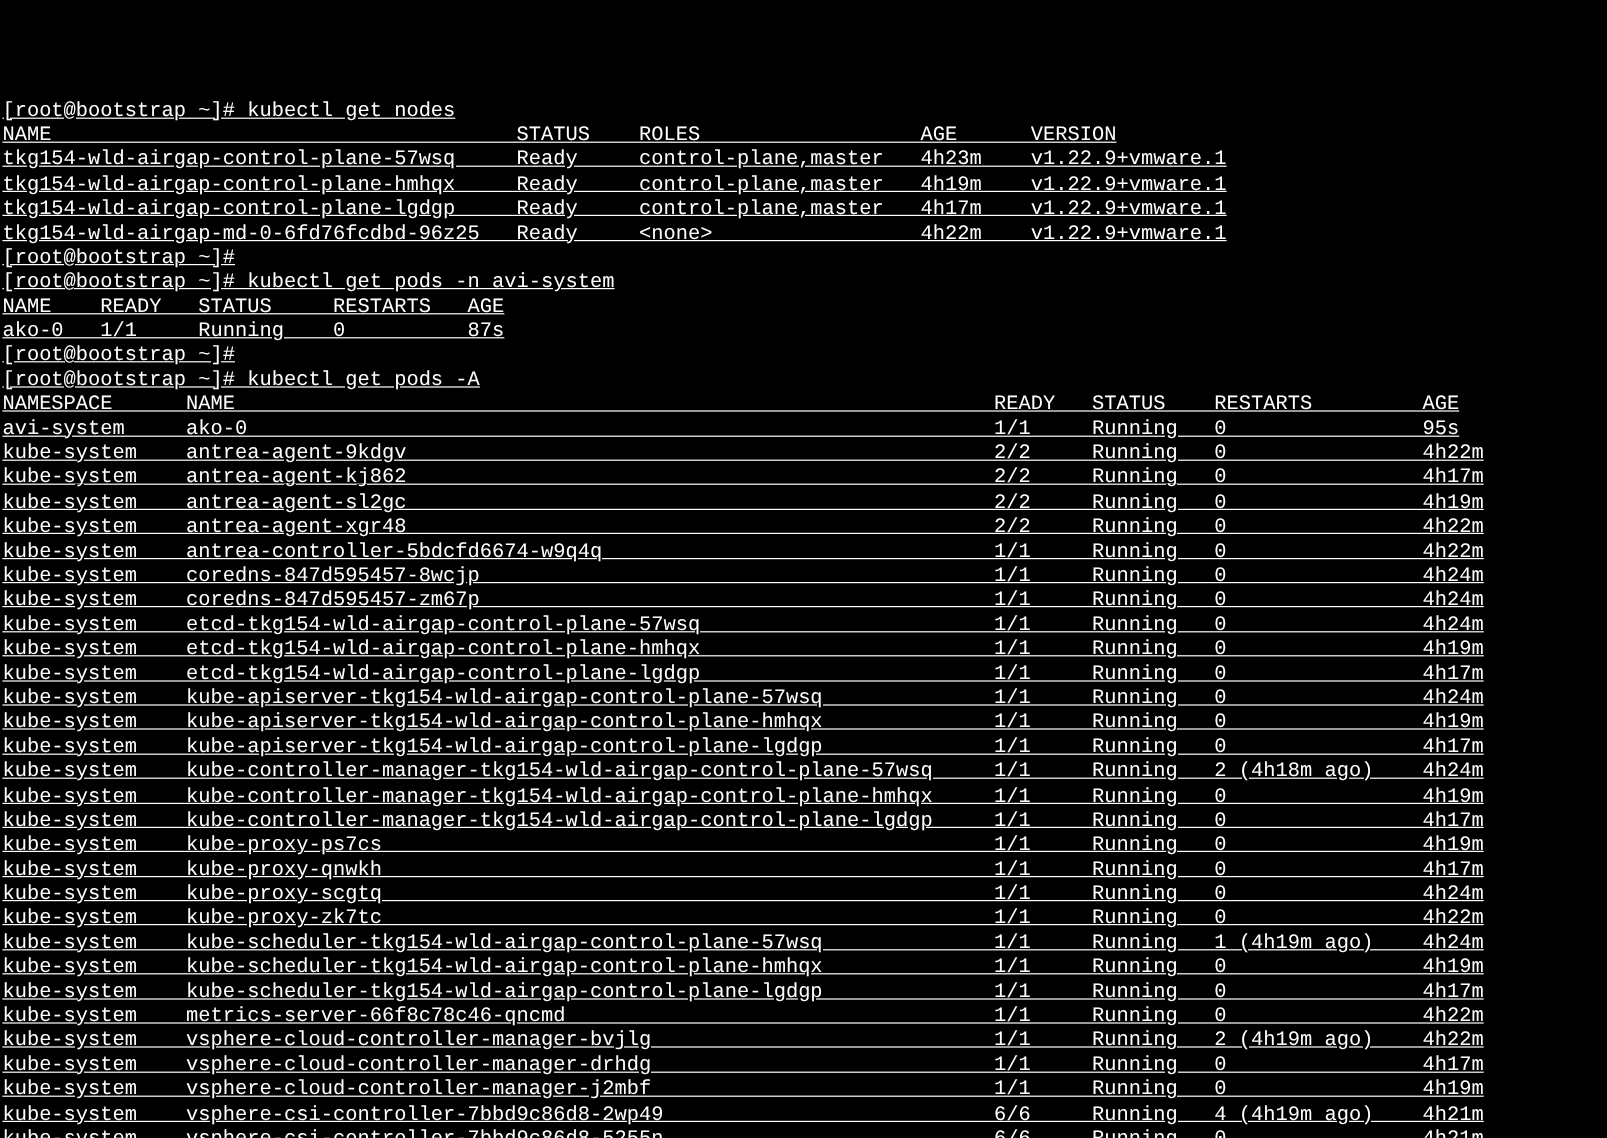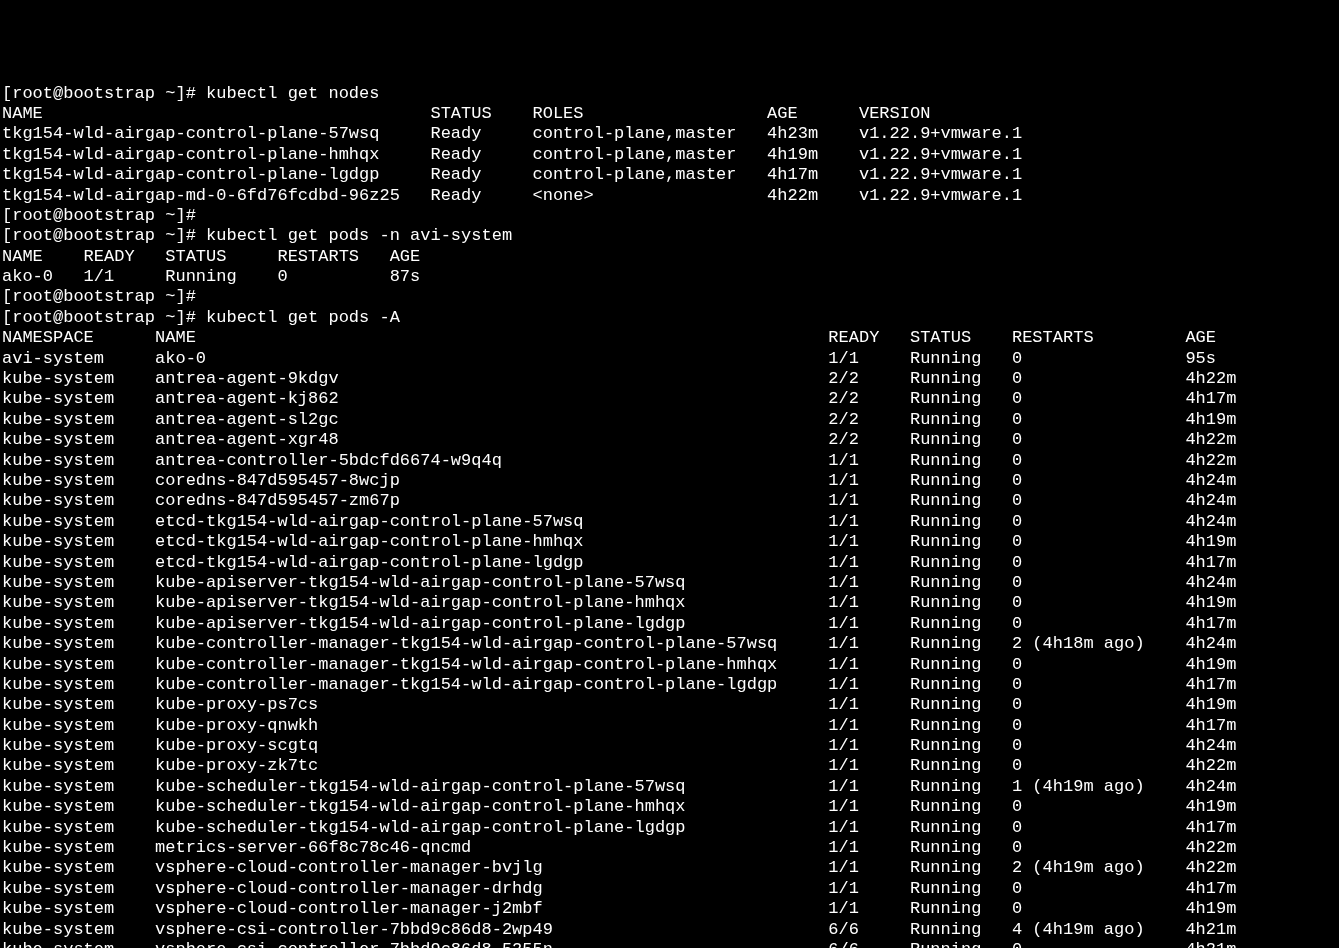--- a/index.html
+++ b/index.html
@@ -13,20 +13,21 @@
       font-family: 'Courier New', Courier, monospace;
       font-size: 17px;
       line-height: 1.2;
       white-space: pre;
       padding: 2px;
       overflow-x: auto;
     }
     .line {
       display: block;
       white-space: pre;
+      text-decoration: underline;
     }
   </style>
 </head>
 <body>
 
 
 
 <div id="terminal"><span class="line">[root@bootstrap ~]# kubectl get nodes</span><span class="line">NAME                                      STATUS    ROLES                  AGE      VERSION</span><span class="line">tkg154-wld-airgap-control-plane-57wsq     Ready     control-plane,master   4h23m    v1.22.9+vmware.1</span><span class="line">tkg154-wld-airgap-control-plane-hmhqx     Ready     control-plane,master   4h19m    v1.22.9+vmware.1</span><span class="line">tkg154-wld-airgap-control-plane-lgdgp     Ready     control-plane,master   4h17m    v1.22.9+vmware.1</span><span class="line">tkg154-wld-airgap-md-0-6fd76fcdbd-96z25   Ready     &lt;none&gt;                 4h22m    v1.22.9+vmware.1</span><span class="line">[root@bootstrap ~]#</span><span class="line">[root@bootstrap ~]# kubectl get pods -n avi-system</span><span class="line">NAME    READY   STATUS     RESTARTS   AGE</span><span class="line">ako-0   1/1     Running    0          87s</span><span class="line">[root@bootstrap ~]#</span><span class="line">[root@bootstrap ~]# kubectl get pods -A</span><span class="line">NAMESPACE      NAME                                                              READY   STATUS    RESTARTS         AGE</span><span class="line">avi-system     ako-0                                                             1/1     Running   0                95s</span><span class="line">kube-system    antrea-agent-9kdgv                                                2/2     Running   0                4h22m</span><span class="line">kube-system    antrea-agent-kj862                                                2/2     Running   0                4h17m</span><span class="line">kube-system    antrea-agent-sl2gc                                                2/2     Running   0                4h19m</span><span class="line">kube-system    antrea-agent-xgr48                                                2/2     Running   0                4h22m</span><span class="line">kube-system    antrea-controller-5bdcfd6674-w9q4q                                1/1     Running   0                4h22m</span><span class="line">kube-system    coredns-847d595457-8wcjp                                          1/1     Running   0                4h24m</span><span class="line">kube-system    coredns-847d595457-zm67p                                          1/1     Running   0                4h24m</span><span class="line">kube-system    etcd-tkg154-wld-airgap-control-plane-57wsq                        1/1     Running   0                4h24m</span><span class="line">kube-system    etcd-tkg154-wld-airgap-control-plane-hmhqx                        1/1     Running   0                4h19m</span><span class="line">kube-system    etcd-tkg154-wld-airgap-control-plane-lgdgp                        1/1     Running   0                4h17m</span><span class="line">kube-system    kube-apiserver-tkg154-wld-airgap-control-plane-57wsq              1/1     Running   0                4h24m</span><span class="line">kube-system    kube-apiserver-tkg154-wld-airgap-control-plane-hmhqx              1/1     Running   0                4h19m</span><span class="line">kube-system    kube-apiserver-tkg154-wld-airgap-control-plane-lgdgp              1/1     Running   0                4h17m</span><span class="line">kube-system    kube-controller-manager-tkg154-wld-airgap-control-plane-57wsq     1/1     Running   2 (4h18m ago)    4h24m</span><span class="line">kube-system    kube-controller-manager-tkg154-wld-airgap-control-plane-hmhqx     1/1     Running   0                4h19m</span><span class="line">kube-system    kube-controller-manager-tkg154-wld-airgap-control-plane-lgdgp     1/1     Running   0                4h17m</span><span class="line">kube-system    kube-proxy-ps7cs                                                  1/1     Running   0                4h19m</span><span class="line">kube-system    kube-proxy-qnwkh                                                  1/1     Running   0                4h17m</span><span class="line">kube-system    kube-proxy-scgtq                                                  1/1     Running   0                4h24m</span><span class="line">kube-system    kube-proxy-zk7tc                                                  1/1     Running   0                4h22m</span><span class="line">kube-system    kube-scheduler-tkg154-wld-airgap-control-plane-57wsq              1/1     Running   1 (4h19m ago)    4h24m</span><span class="line">kube-system    kube-scheduler-tkg154-wld-airgap-control-plane-hmhqx              1/1     Running   0                4h19m</span><span class="line">kube-system    kube-scheduler-tkg154-wld-airgap-control-plane-lgdgp              1/1     Running   0                4h17m</span><span class="line">kube-system    metrics-server-66f8c78c46-qncmd                                   1/1     Running   0                4h22m</span><span class="line">kube-system    vsphere-cloud-controller-manager-bvjlg                            1/1     Running   2 (4h19m ago)    4h22m</span><span class="line">kube-system    vsphere-cloud-controller-manager-drhdg                            1/1     Running   0                4h17m</span><span class="line">kube-system    vsphere-cloud-controller-manager-j2mbf                            1/1     Running   0                4h19m</span><span class="line">kube-system    vsphere-csi-controller-7bbd9c86d8-2wp49                           6/6     Running   4 (4h19m ago)    4h21m</span><span class="line">kube-system    vsphere-csi-controller-7bbd9c86d8-5255n                           6/6     Running   0                4h21m</span></div>
 
 

